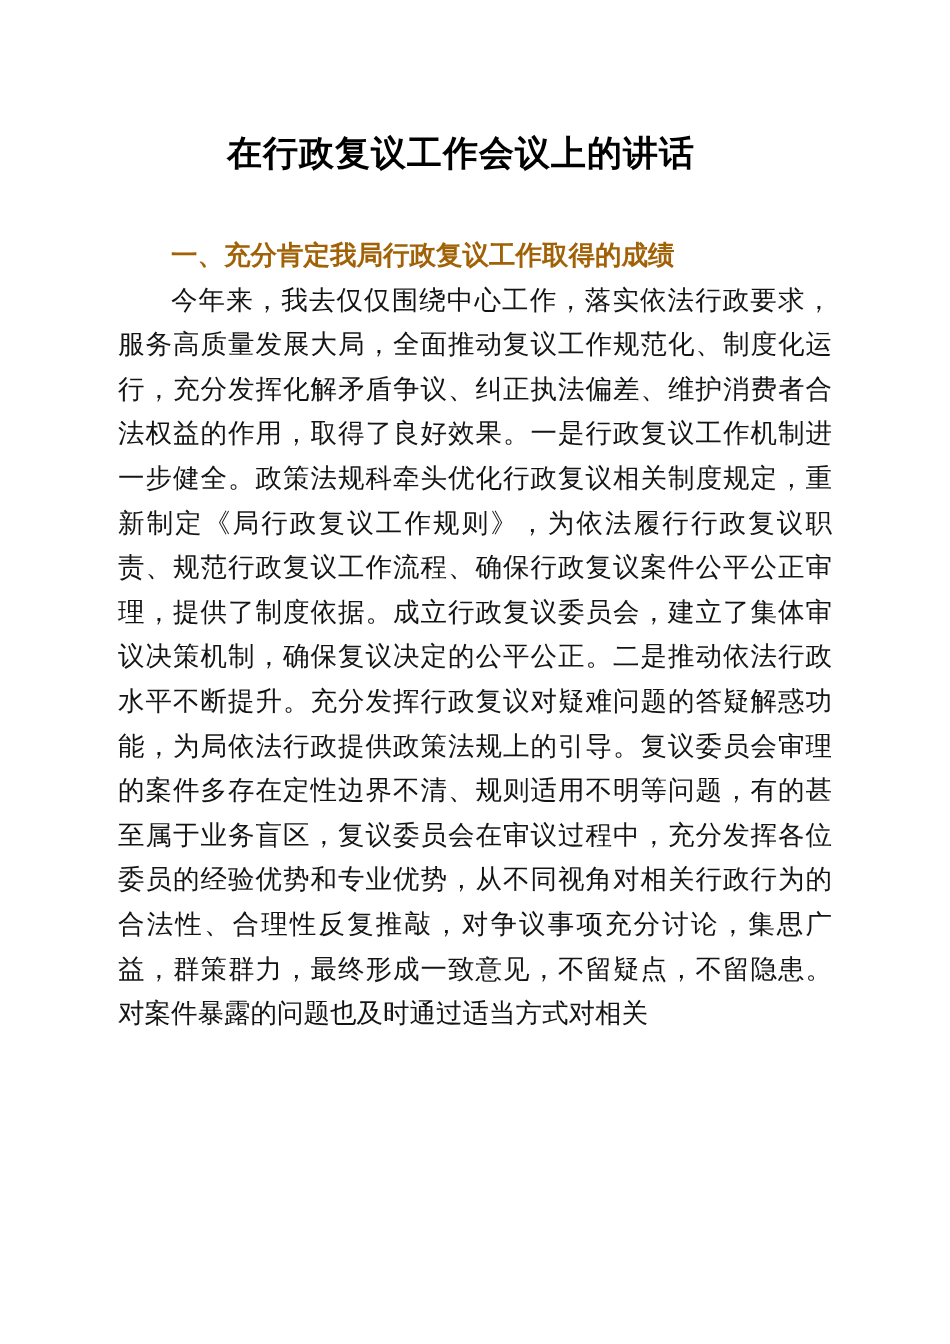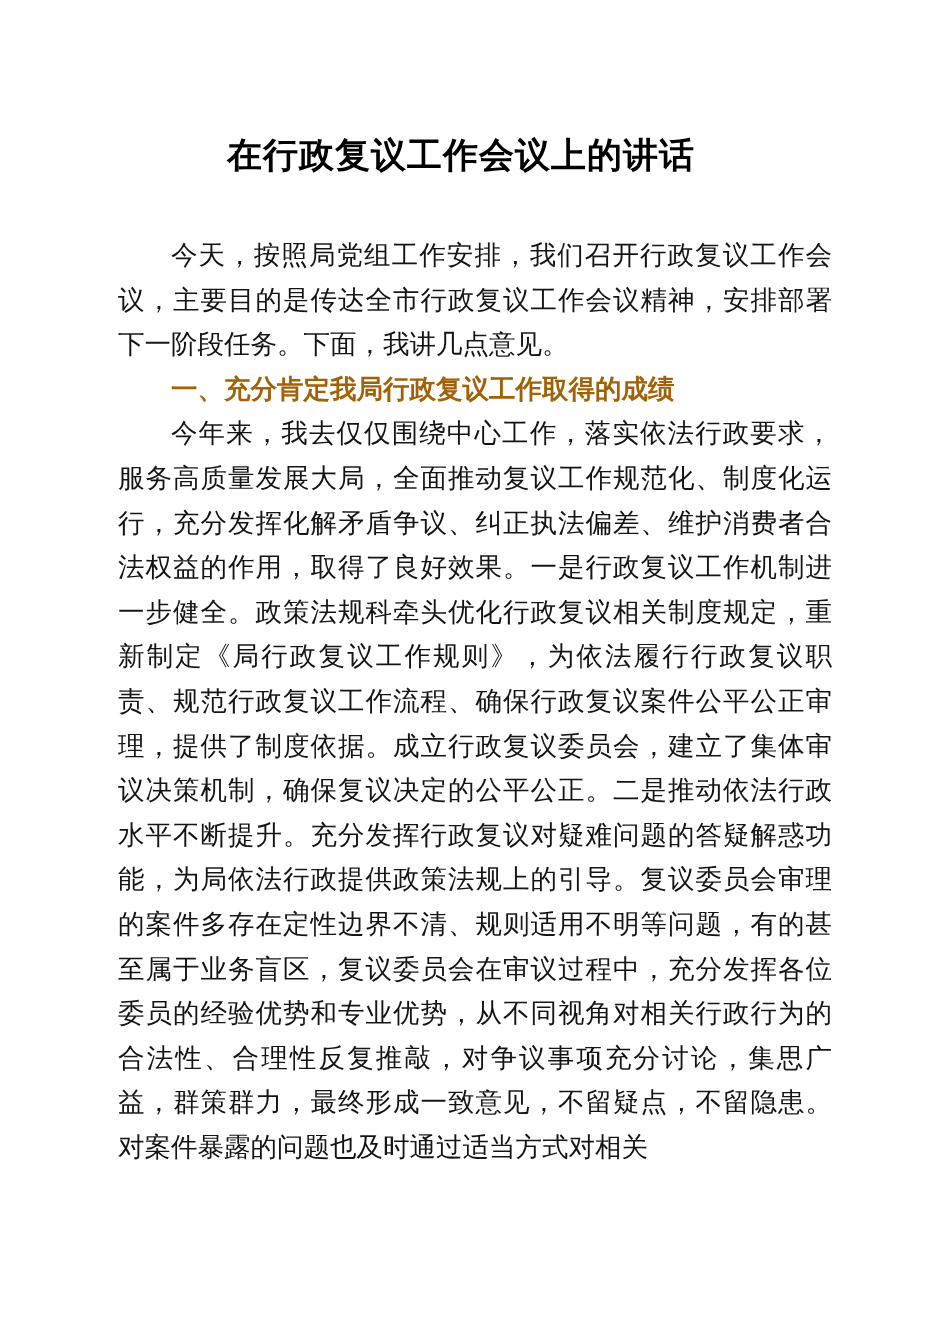--- a/index.html
+++ b/index.html
@@ -20,21 +20,21 @@
     top: 130px;
     left: 104px;
     width: 714px;
     margin: 0;
     text-align: center;
     font-size: 35px;
     line-height: 52px;
     font-weight: bold;
     color: #000000;
     letter-spacing: 1px;
-    font-family: Liberation Serif, serif;
+    font-family: Liberation Mono, monospace;
     white-space: nowrap;
   }
   .doc-body {
     position: absolute;
     top: 233px;
     left: 118px;
     width: 714px;
     font-size: 26.5px;
     line-height: 44.6px;
     color: #141414;
@@ -59,17 +59,16 @@
     color: #a16207;
     font-family: "Liberation Sans", sans-serif;
   }
 </style>
 </head>
 <body>
 
 <div class="page">
   <h1 class="doc-title">在行政复议工作会议上的讲话</h1>
   <div class="doc-body">
-      <p class="block-paragraph">今天，按照局党组工作安排，我们召开行政复议工作会议，主要目的是传达全市行政复议工作会议精神，安排部署下一阶段任务。下面，我讲几点意见。</p>
       <p class="block-heading">一、充分肯定我局行政复议工作取得的成绩</p>
       <p class="block-paragraph">今年来，我去仅仅围绕中心工作，落实依法行政要求，服务高质量发展大局，全面推动复议工作规范化、制度化运行，充分发挥化解矛盾争议、纠正执法偏差、维护消费者合法权益的作用，取得了良好效果。一是行政复议工作机制进一步健全。政策法规科牵头优化行政复议相关制度规定，重新制定《局行政复议工作规则》，为依法履行行政复议职责、规范行政复议工作流程、确保行政复议案件公平公正审理，提供了制度依据。成立行政复议委员会，建立了集体审议决策机制，确保复议决定的公平公正。二是推动依法行政水平不断提升。充分发挥行政复议对疑难问题的答疑解惑功能，为局依法行政提供政策法规上的引导。复议委员会审理的案件多存在定性边界不清、规则适用不明等问题，有的甚至属于业务盲区，复议委员会在审议过程中，充分发挥各位委员的经验优势和专业优势，从不同视角对相关行政行为的合法性、合理性反复推敲，对争议事项充分讨论，集思广益，群策群力，最终形成一致意见，不留疑点，不留隐患。对案件暴露的问题也及时通过适当方式对相关</p>
     </div>
 </div>
 
 </body></html>

